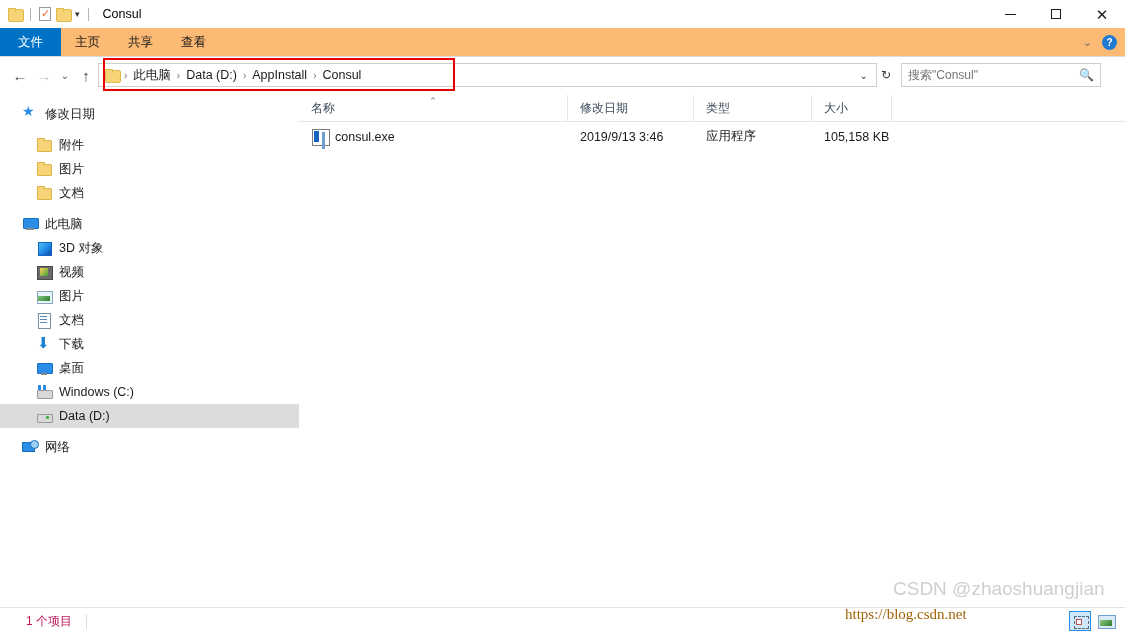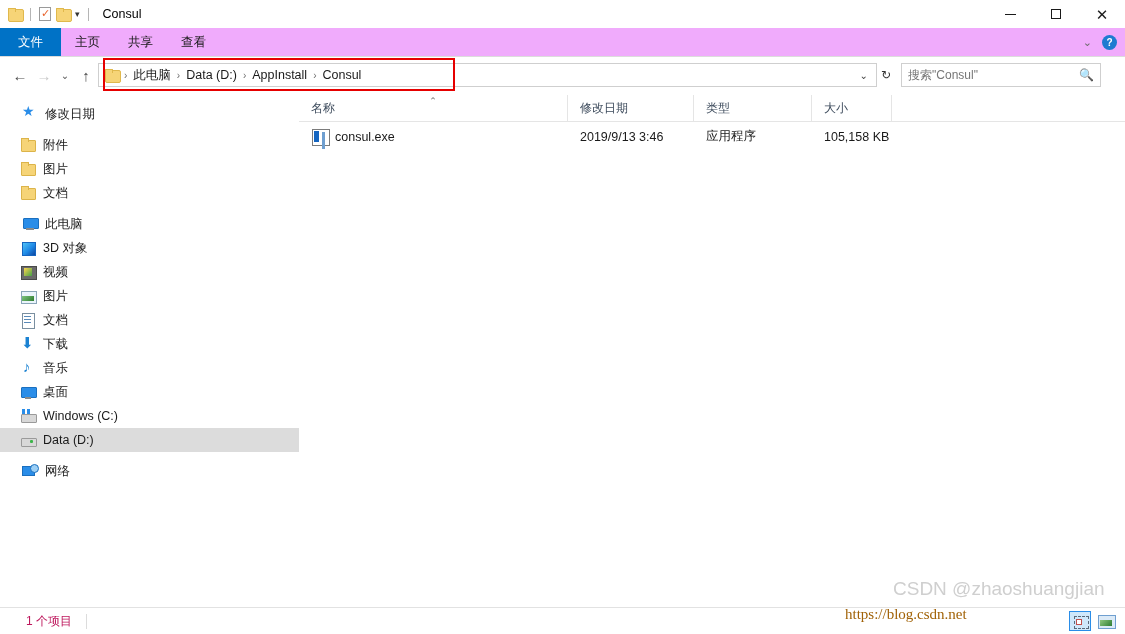--- a/index.html
+++ b/index.html
@@ -46,21 +46,21 @@
     width:46px; height:28px; display:flex; align-items:center; justify-content:center;
     font-size:12px; color:#1a1a1a;
   }
   .glyph-min { display:block; width:11px; height:1px; background:#1a1a1a; }
   .glyph-max { display:block; width:10px; height:10px; border:1px solid #1a1a1a; }
   .glyph-close { font-size:15px; line-height:1; font-weight:300; }
 
   
   .ribbon {
     position:absolute; left:0; top:28px; width:1125px; height:28px;
-    background:#f0abfc;
+    background:#fdba74;
     display:flex; align-items:stretch;
   }
   .tab {
     display:flex; align-items:center; justify-content:center;
     padding:0 14px; font-size:12.5px; color:#1a1a1a; height:28px; cursor:default;
   }
   .tab.file { background:#0072c6; color:#ffffff; padding:0 18px; }
   .ribbon-right { position:absolute; right:8px; top:0; height:28px; display:flex; align-items:center; gap:10px; }
   .chev-down { font-size:11px; color:#6b6b6b; }
   .help-ico {
@@ -110,21 +110,21 @@
 
   
   .sidebar {
     position:absolute; left:0; top:95px; width:299px; height:512px;
     background:#ffffff; overflow:hidden;
   }
   .sb-item {
     height:24px; display:flex; align-items:center; font-size:12.5px; color:#1a1a1a;
     padding-left:22px; white-space:nowrap;
   }
-  .sb-item.indent1 { padding-left:20px;text-align:right; }
+  .sb-item.indent1 { padding-left:36px;text-align:right; }
   .sb-item.selected { background:#dcdcdc; }
   .sb-gap { height:7px; }
   .sb-ico { width:16px; height:16px; margin-right:7px; flex:0 0 16px; position:relative; }
   .sb-label { line-height:16px; }
 
   
   .ico-pin:before {
     content:"★"; position:absolute; left:0; top:-3px; font-size:14px; color:#2a8de8;
   }
   .ico-cloud:before {
@@ -397,24 +397,20 @@
     </div>
     <div class="sb-item indent1">
       <span class="sb-ico ico-doc"></span>
       <span class="sb-label">文档</span>
     </div>
     <div class="sb-item indent1">
       <span class="sb-ico ico-down"></span>
       <span class="sb-label">下载</span>
     </div>
     <div class="sb-item indent1">
-      <span class="sb-ico ico-music"></span>
-      <span class="sb-label">音乐</span>
-    </div>
-    <div class="sb-item indent1">
       <span class="sb-ico ico-desktop"></span>
       <span class="sb-label">桌面</span>
     </div>
     <div class="sb-item indent1">
       <span class="sb-ico ico-drive-win"></span>
       <span class="sb-label">Windows (C:)</span>
     </div>
     <div class="sb-item indent1 selected">
       <span class="sb-ico ico-drive"></span>
       <span class="sb-label">Data (D:)</span>

